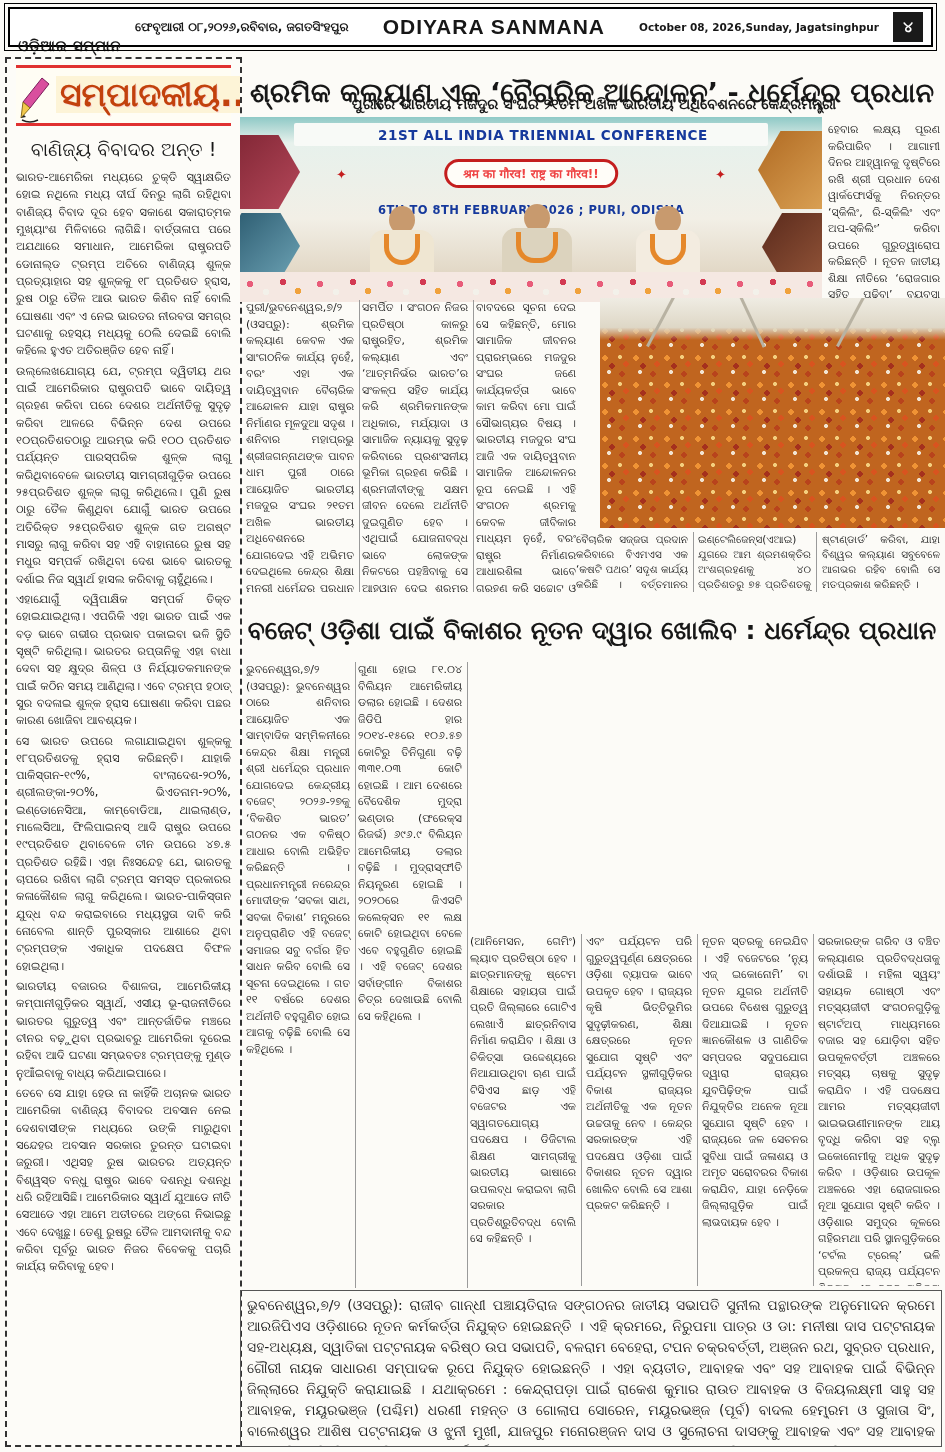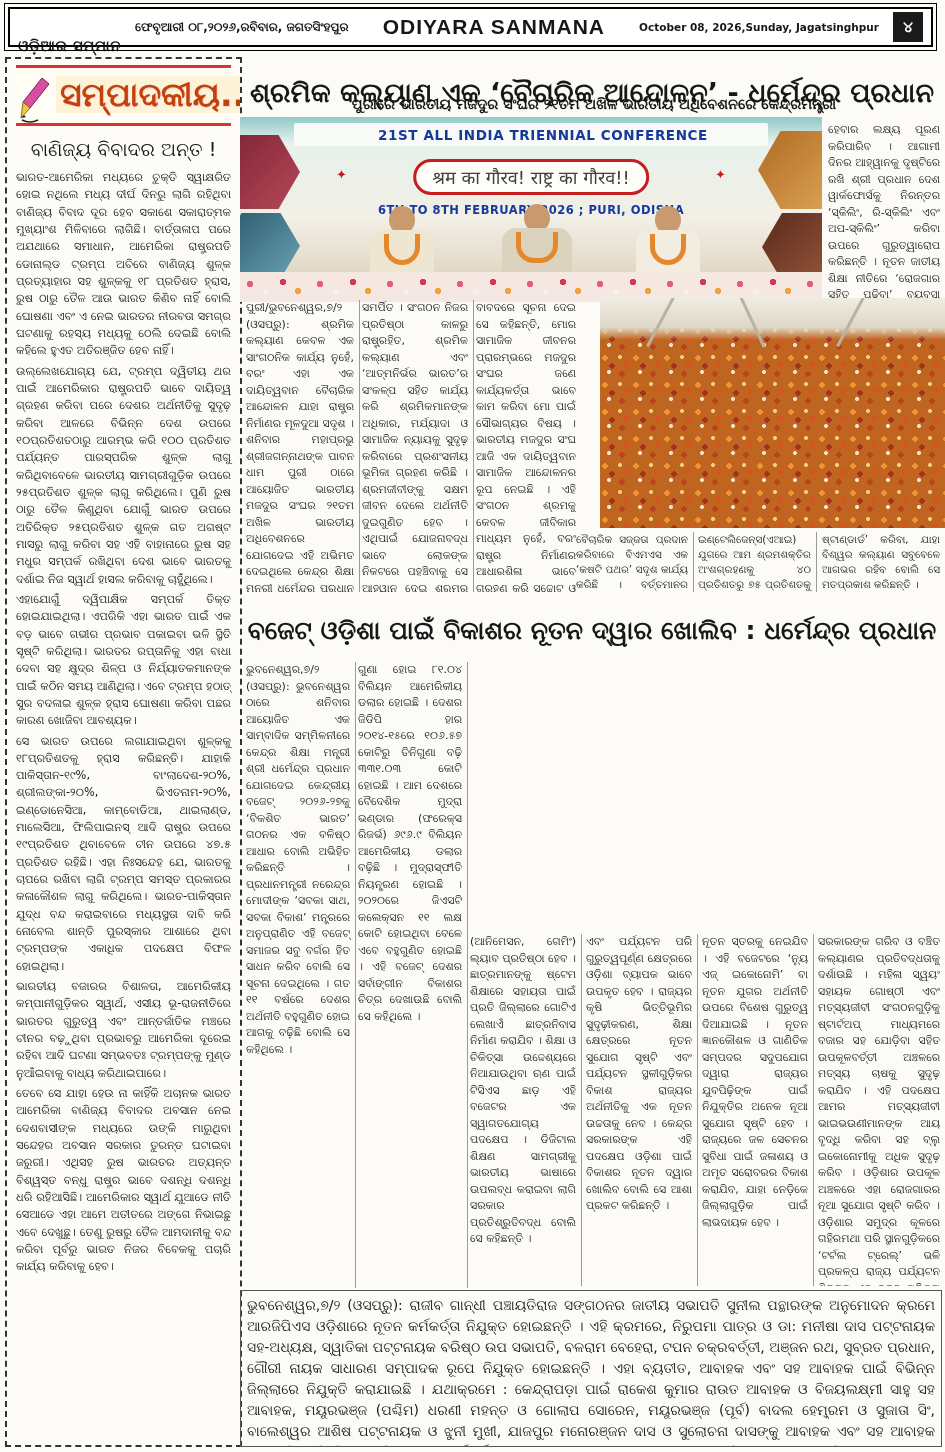--- a/index.html
+++ b/index.html
@@ -32,21 +32,21 @@
   .col{position:absolute;text-align:justify;font-size:11px;line-height:1.5;overflow:hidden;color:#1b1b1b;}
   .rule-r{border-right:1px solid #9a9a9a;padding-right:5px;}
   .cap{font-size:10.4px;line-height:1.45;}
   
   .photo1{position:absolute;left:240px;top:117px;width:582px;height:185px;overflow:hidden;
           background:linear-gradient(180deg,#8fc9c6 0%,#e7f1ec 14%,#f2efe6 55%,#d9cbb4 100%);}
   .p1-top{position:absolute;left:54px;top:6px;right:54px;height:23px;background:#f8faf7;border-radius:2px;
           display:flex;align-items:center;justify-content:center;color:#16399c;font-weight:bold;
           font-size:13.5px;letter-spacing:.6px;white-space:nowrap;padding-left:24px;}
   .p1-slogan{position:absolute;left:50%;top:42px;transform:translateX(-50%);border:3px solid #c41e1e;
-             border-radius:18px;background:#fffdf8;color:#404040;font-weight:normal;font-size:18px;
+             border-radius:18px;background:#fffdf8;color:#ef4444;font-weight:bold;font-size:12px;
              padding:3px 16px;white-space:nowrap;}
   .p1-orn{position:absolute;top:50px;color:#c41e1e;font-size:13px;}
   .p1-date{position:absolute;left:0;right:0;top:86px;text-align:center;color:#16399c;
            font-weight:bold;font-size:11.5px;letter-spacing:.5px;}
   .hex{position:absolute;clip-path:polygon(25% 0,75% 0,100% 50%,75% 100%,25% 100%,0 50%);}
   .person{position:absolute;width:64px;height:70px;}
   .person .head{position:absolute;left:50%;transform:translateX(-50%);top:0;width:26px;height:28px;
                 border-radius:50%;background:#c89a6e;}
   .person .torso{position:absolute;left:0;right:0;top:24px;bottom:0;border-radius:14px 14px 0 0;}
   .person .garland{position:absolute;left:14px;right:14px;top:28px;height:26px;border:5px solid #e5882b;

